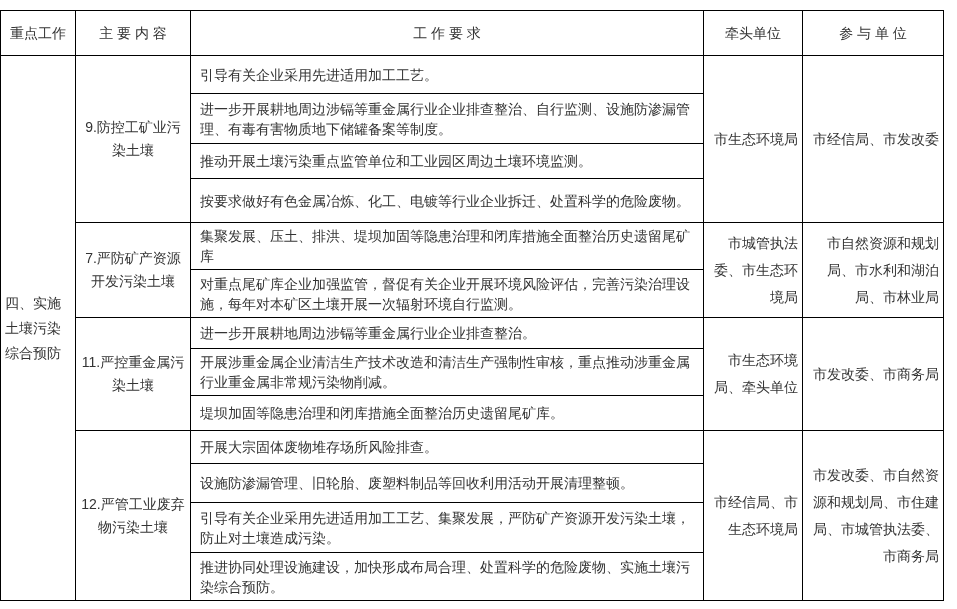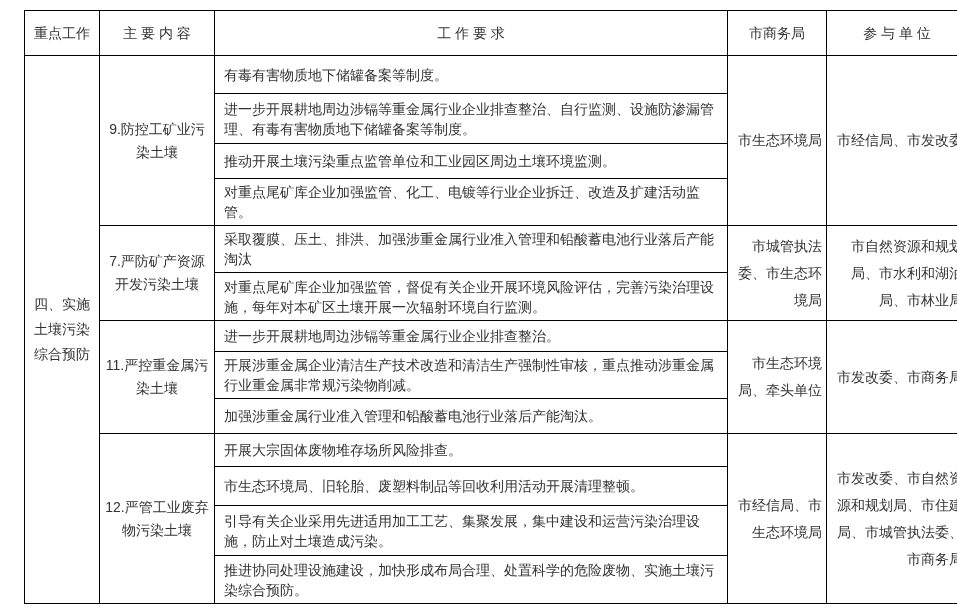--- a/index.html
+++ b/index.html
@@ -7,21 +7,21 @@
     margin: 0;
     padding: 0;
     background: #ffffff;
     font-family: "Liberation Sans", sans-serif;
     color: #333333;
   }
   .page {
     width: 957px;
     height: 609px;
     background: #ffffff;
-    padding: 10px 0 0 24px;
+    padding: 10px 0 0 0;
     overflow: hidden;
   }
   table.work-plan {
     border-collapse: collapse;
     table-layout: fixed;
     width: 943px;
   }
   table.work-plan th,
   table.work-plan td {
     border: 1px solid #000000;
@@ -37,21 +37,20 @@
     line-height: 20px;
     white-space: nowrap;
   }
   td.center {
     text-align: center;
     line-height: 23px;
     padding: 2px 3px;
     margin-left: 16px;
   }
   td.keywork {
-    text-align: center;
     line-height: 25px;
     padding: 2px 4px;
   }
   td.req {
     text-align: left;
     padding: 3px 8px 3px 9px;
     line-height: 20px;
   }
   td.unit {
     text-align: right;
@@ -71,74 +70,74 @@
       <col style="width:513px">
       <col style="width:99px">
       <col style="width:141px">
     </colgroup>
 
     <tbody>
         <tr style="height:45px">
       <th class="hdr">重点工作</th>
       <th class="hdr">主 要 内 容</th>
       <th class="hdr">工  作  要  求</th>
-      <th class="hdr">市商务局</th>
+      <th class="hdr">牵头单位</th>
       <th class="hdr">参 与 单 位</th>
     </tr>
 
     <tr style="height:38px">
       <td class="keywork" rowspan="13">四、实施土壤污染综合预防</td>
       <td class="center" rowspan="4">9.防控工矿业污染土壤</td>
-      <td class="req">有毒有害物质地下储罐备案等制度。</td>
+      <td class="req">引导有关企业采用先进适用加工工艺。</td>
       <td class="unit" rowspan="4">市生态环境局</td>
       <td class="unit" rowspan="4">市经信局、市发改委</td>
     </tr>
     <tr style="height:50px">
       <td class="req">进一步开展耕地周边涉镉等重金属行业企业排查整治、自行监测、设施防渗漏管理、有毒有害物质地下储罐备案等制度。</td>
     </tr>
     <tr style="height:35px">
       <td class="req">推动开展土壤污染重点监管单位和工业园区周边土壤环境监测。</td>
     </tr>
     <tr style="height:44px">
-      <td class="req">对重点尾矿库企业加强监管、化工、电镀等行业企业拆迁、改造及扩建活动监管。</td>
+      <td class="req">按要求做好有色金属冶炼、化工、电镀等行业企业拆迁、处置科学的危险废物。</td>
     </tr>
 
     <tr style="height:33px">
       <td class="center" rowspan="2">7.严防矿产资源开发污染土壤</td>
-      <td class="req">采取覆膜、压土、排洪、加强涉重金属行业准入管理和铅酸蓄电池行业落后产能淘汰</td>
+      <td class="req">集聚发展、压土、排洪、堤坝加固等隐患治理和闭库措施全面整治历史遗留尾矿库</td>
       <td class="unit" rowspan="2">市城管执法委、市生态环境局</td>
       <td class="unit" rowspan="2">市自然资源和规划局、市水利和湖泊局、市林业局</td>
     </tr>
     <tr style="height:48px">
       <td class="req">对重点尾矿库企业加强监管，督促有关企业开展环境风险评估，完善污染治理设施，每年对本矿区土壤开展一次辐射环境自行监测。</td>
     </tr>
 
     <tr style="height:31px">
       <td class="center" rowspan="3">11.严控重金属污染土壤</td>
       <td class="req">进一步开展耕地周边涉镉等重金属行业企业排查整治。</td>
       <td class="unit" rowspan="3">市生态环境局、牵头单位</td>
       <td class="unit" rowspan="3">市发改委、市商务局</td>
     </tr>
     <tr style="height:47px">
       <td class="req">开展涉重金属企业清洁生产技术改造和清洁生产强制性审核，重点推动涉重金属行业重金属非常规污染物削减。</td>
     </tr>
     <tr style="height:35px">
-      <td class="req">加强涉重金属行业准入管理和铅酸蓄电池行业落后产能淘汰。</td>
+      <td class="req">堤坝加固等隐患治理和闭库措施全面整治历史遗留尾矿库。</td>
     </tr>
 
     <tr style="height:33px">
       <td class="center" rowspan="4">12.严管工业废弃物污染土壤</td>
       <td class="req">开展大宗固体废物堆存场所风险排查。</td>
       <td class="unit" rowspan="4">市经信局、市生态环境局</td>
       <td class="unit" rowspan="4">市发改委、市自然资源和规划局、市住建局、市城管执法委、市商务局</td>
     </tr>
     <tr style="height:39px">
-      <td class="req">市生态环境局、旧轮胎、废塑料制品等回收利用活动开展清理整顿。</td>
+      <td class="req">设施防渗漏管理、旧轮胎、废塑料制品等回收利用活动开展清理整顿。</td>
     </tr>
     <tr style="height:50px">
-      <td class="req">引导有关企业采用先进适用加工工艺、集聚发展，集中建设和运营污染治理设施，防止对土壤造成污染。</td>
+      <td class="req">引导有关企业采用先进适用加工工艺、集聚发展，严防矿产资源开发污染土壤，防止对土壤造成污染。</td>
     </tr>
     <tr style="height:48px">
       <td class="req">推进协同处理设施建设，加快形成布局合理、处置科学的危险废物、实施土壤污染综合预防。</td>
     </tr>
   </tbody>
     </table>
 </div>
 
 </body></html>

